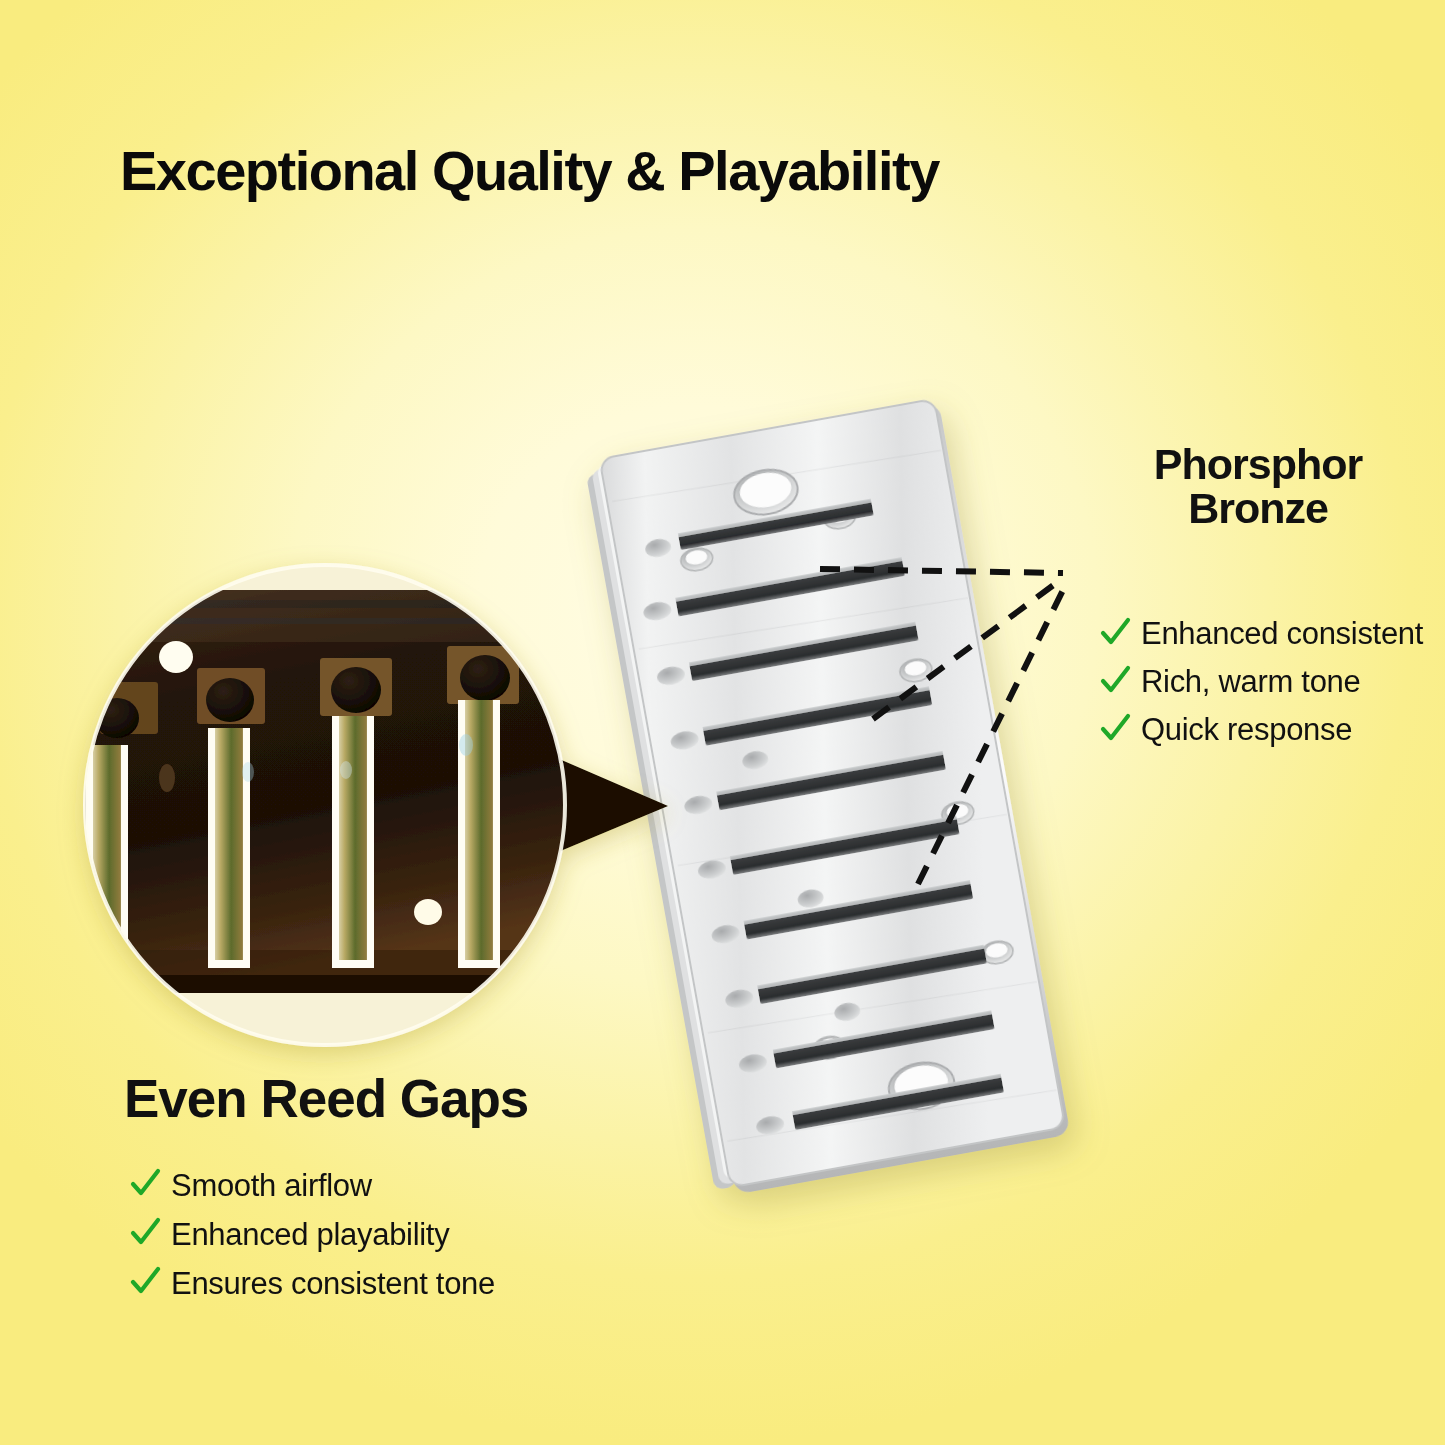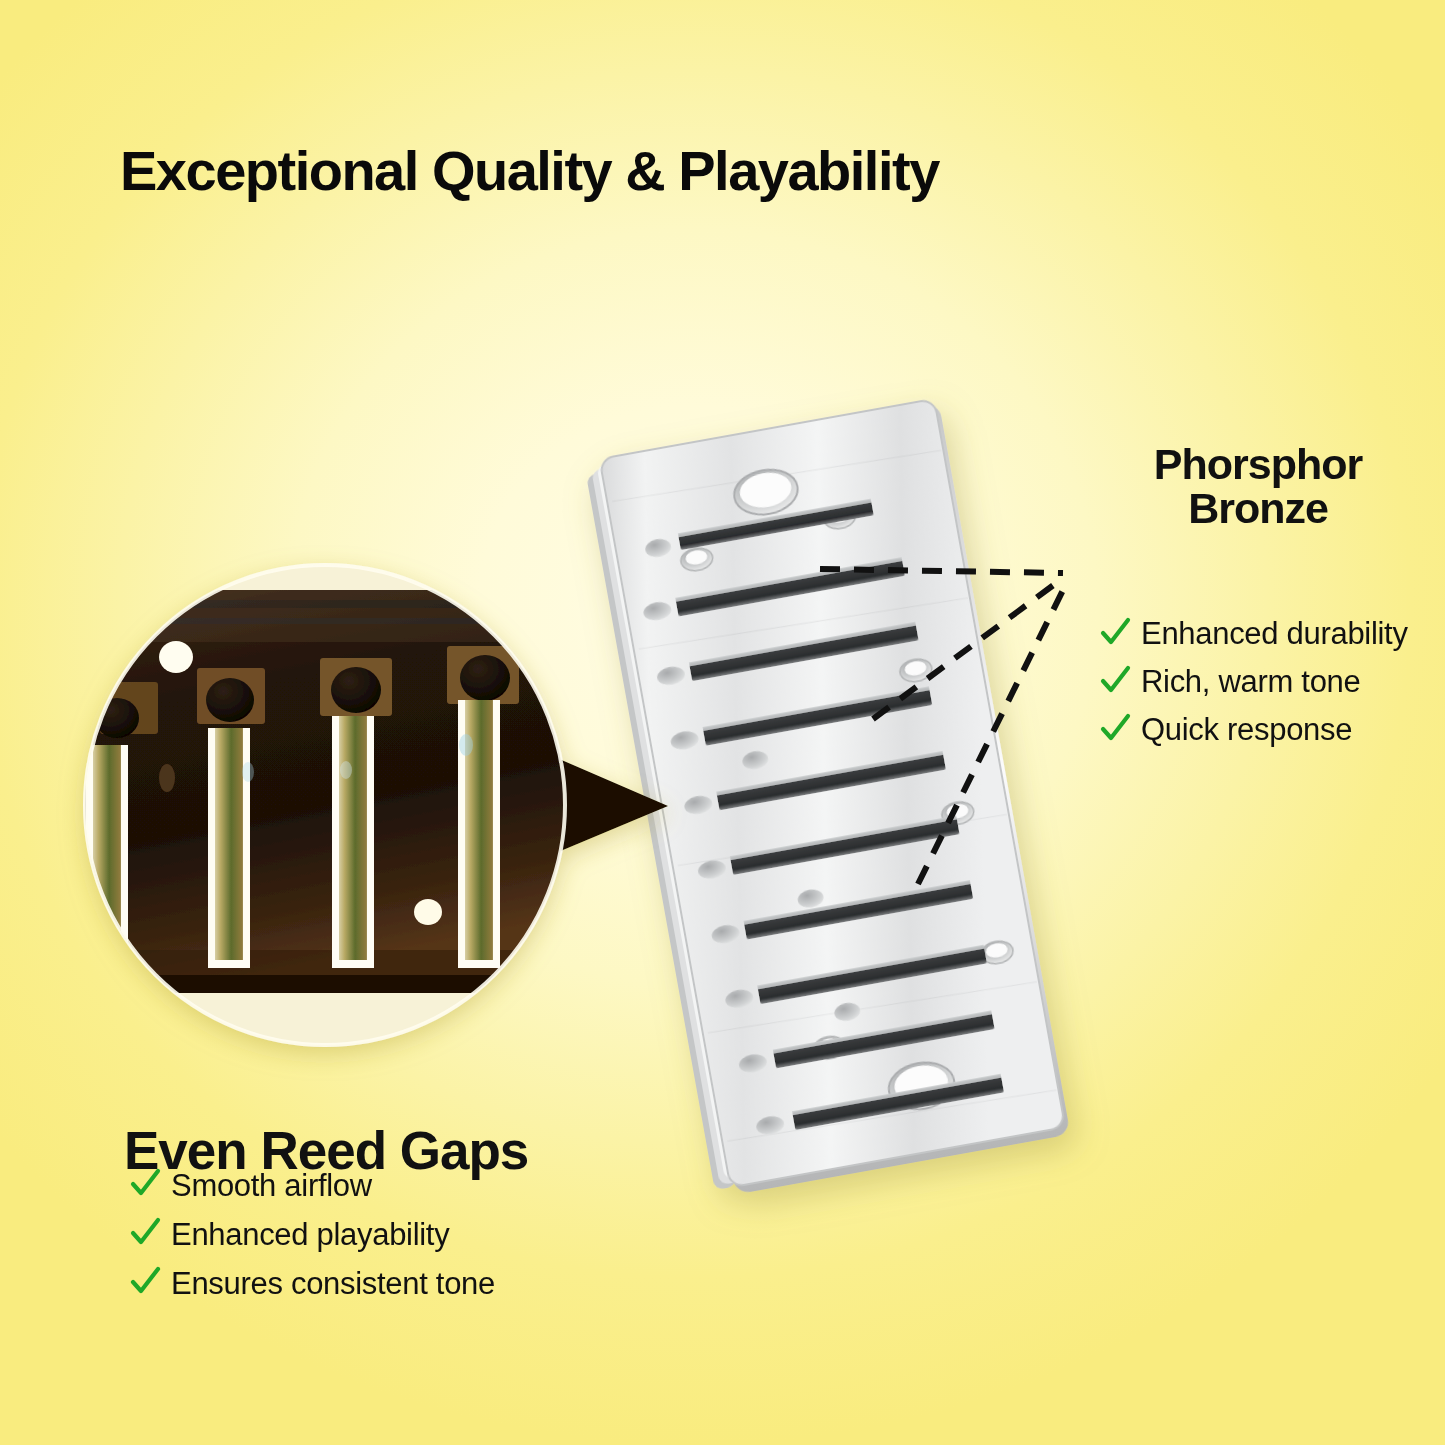--- a/index.html
+++ b/index.html
@@ -49,21 +49,21 @@
   #bronze-heading {
     left: 1078px;
     top: 443px;
     width: 360px;
     font-size: 43px;
     text-align: center;
   }
   #bronze-heading .ln { display: block; }
   #gaps-heading {
     left: 124px;
-    top: 1124px;
+    top: 1072px;
     font-size: 53px;
     white-space: nowrap;
   }
 
   .bullet-list {
     position: absolute;
     list-style: none;
     margin: 0;
     padding: 0;
   }
@@ -364,21 +364,21 @@
     <span class="ln">Bronze</span>
   </div>
 
   <ul class="bullet-list" id="bronze-bullets">
     <li class="bullet">
       <span class="check-icon">
         <svg width="34" height="34" viewBox="0 0 34 34">
             <path d="M5 18 L13 27 L30 5" stroke="#1fa828" stroke-width="4.2" fill="none" stroke-linecap="round" stroke-linejoin="round"></path>
           </svg>
       </span>
-      <span class="bullet-text">Enhanced durability</span>
+      <span class="bullet-text">Enhanced consistent</span>
     </li>
     <li class="bullet">
       <span class="check-icon">
         <svg width="34" height="34" viewBox="0 0 34 34">
             <path d="M5 18 L13 27 L30 5" stroke="#1fa828" stroke-width="4.2" fill="none" stroke-linecap="round" stroke-linejoin="round"></path>
           </svg>
       </span>
       <span class="bullet-text">Rich, warm tone</span>
     </li>
     <li class="bullet">

